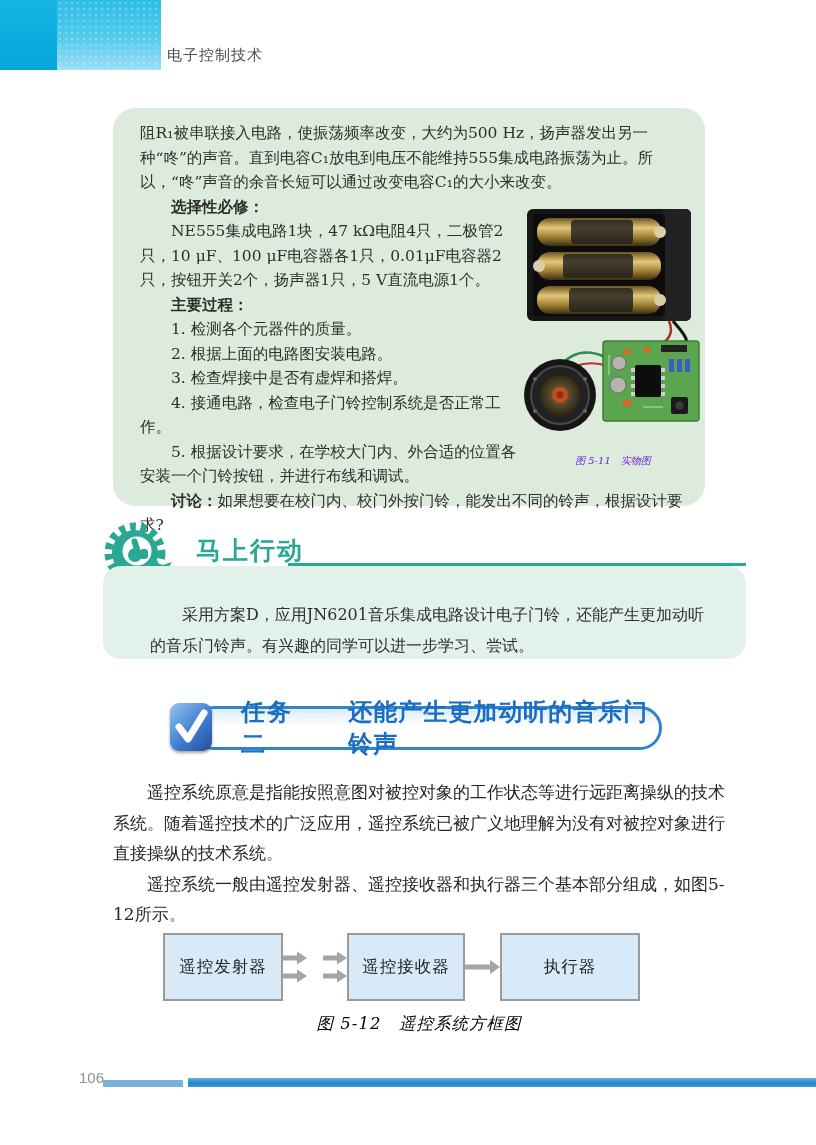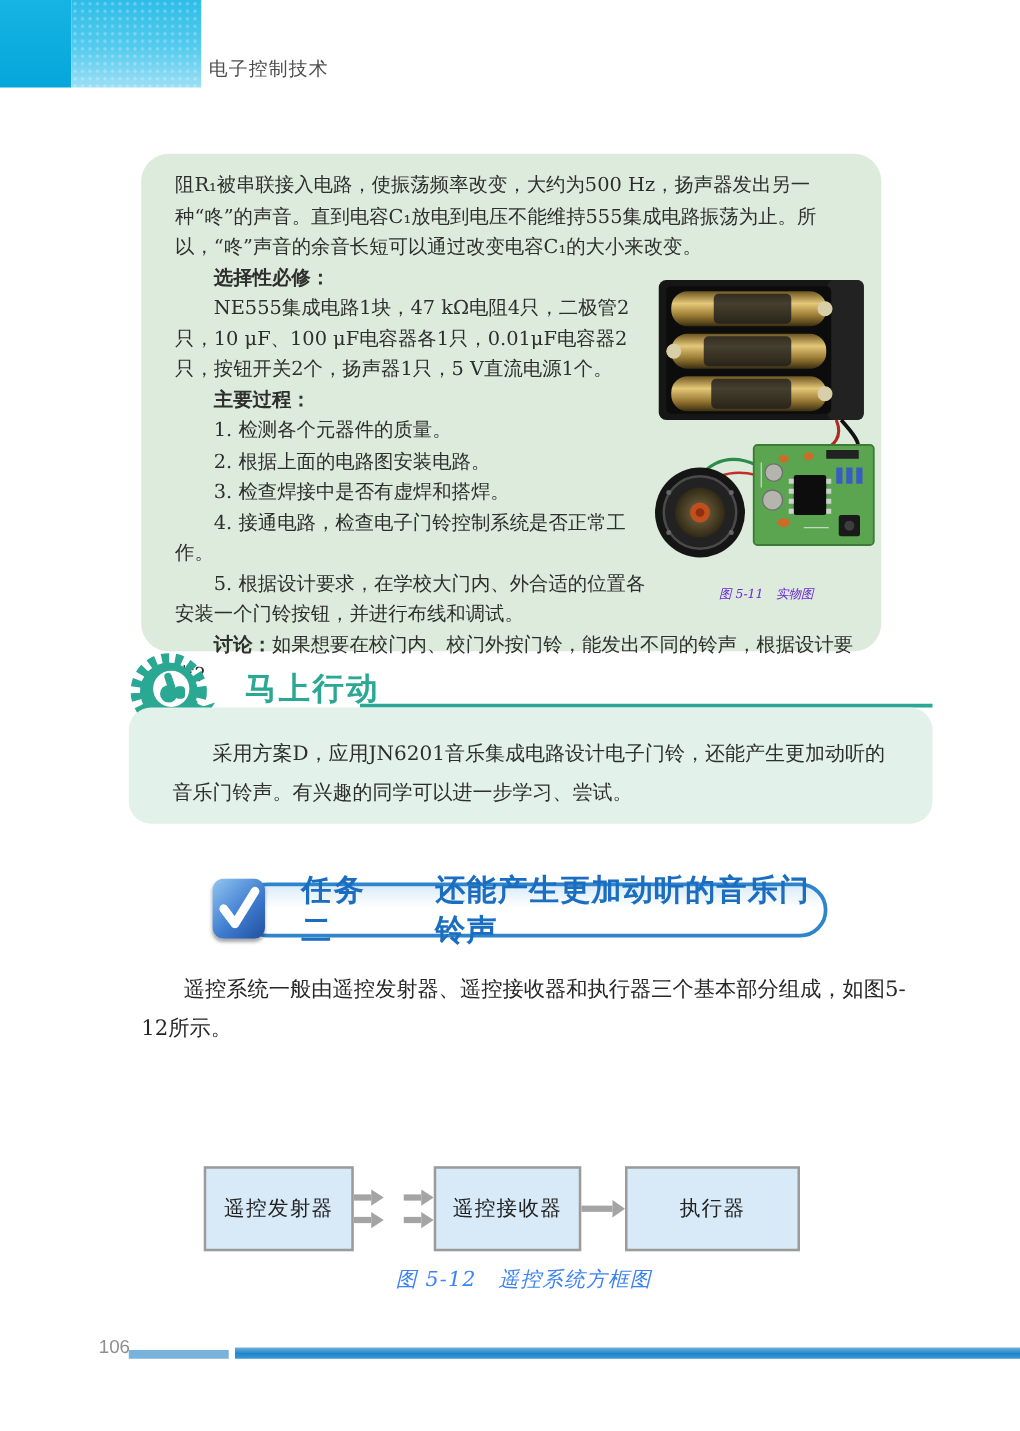--- a/index.html
+++ b/index.html
@@ -16,38 +16,38 @@
            background-image:radial-gradient(circle,rgba(255,255,255,.28) 1px,transparent 1.6px);
            background-size:6px 6px;}
   .hdr-book{position:absolute;right:7px;top:34px;color:#fff;font-weight:bold;font-size:16px;
             font-family:"Liberation Sans",sans-serif;white-space:nowrap;}
   .hdr-sub{position:absolute;right:5px;top:54px;color:#fff;font-size:11.5px;
            font-family:"Liberation Sans",sans-serif;white-space:nowrap;}
   .hdr-course{position:absolute;left:167px;top:46px;color:#4c4c4c;font-size:15px;
               font-family:"Liberation Sans",sans-serif;letter-spacing:1px;white-space:nowrap;}
 
   
-  .green-panel{position:absolute;left:113px;top:123px;width:592px;height:398px;
+  .green-panel{position:absolute;left:113px;top:108px;width:592px;height:398px;
                background:#dcebdb;border-radius:22px;box-sizing:border-box;
                padding:13px 0 0 27px;font-size:15.5px;line-height:24.5px;color:#2e2e2e;}
   .green-panel p{margin:0;}
   .gp-indent{text-indent:2em;}
   .gp-bold{font-weight:bold;}
   .fig11{float:right;width:180px;margin:12px 2px 0 5px;text-align:center;}
   .fig11 .caption{margin-top:5px;font-size:10px;color:#6d28d9;font-style:italic;}
 
   
   .action-icon{position:absolute;left:100px;top:516px;width:86px;height:86px;}
   .action-title{position:absolute;left:196px;top:534px;font-size:25px;font-weight:bold;
                 color:#2ba893;font-family:"Liberation Sans",sans-serif;letter-spacing:2px;}
   .action-line{position:absolute;left:288px;top:563px;width:458px;height:3px;background:#2ba893;}
   .action-panel{position:absolute;left:103px;top:566px;width:643px;height:93px;
                 background:#e2f1ea;border-radius:18px;box-sizing:border-box;
                 padding:21px 30px 0 35px;font-size:16px;line-height:31px;color:#2e2e2e;}
-  .action-panel p{margin:0;text-indent:2em;}
+  .action-panel p{margin:12px;text-indent:2em;}
 
   
   .task-pill{position:absolute;left:192px;top:706px;width:470px;height:44px;box-sizing:border-box;
              border:3px solid #2f85cc;border-radius:25px;
              background:linear-gradient(180deg,#dcecf9 0%,#ffffff 45%);
              display:flex;align-items:center;padding-left:46px;gap:12px;}
   .task-pill .lbl{color:#1b6dc0;font-weight:bold;font-size:24px;
                   font-family:"Liberation Sans",sans-serif;margin-right:26px;letter-spacing:2px;}
   .task-pill .ttl{color:#1b6dc0;font-weight:bold;font-size:24px;
                   font-family:"Liberation Sans",sans-serif;letter-spacing:1px;}
@@ -62,21 +62,21 @@
 
   
   .diagram{position:absolute;left:163px;top:933px;height:68px;display:flex;align-items:stretch;}
   .dbox{height:68px;background:#d8eaf8;border:2px solid #9b9b9b;box-sizing:border-box;
         display:flex;align-items:center;justify-content:center;
         font-size:16.5px;color:#222;letter-spacing:1px;}
   .dbox.b1{width:120px;}
   .dbox.b2{width:118px;}
   .dbox.b3{width:140px;}
   .fig12-caption{position:absolute;left:113px;top:1013px;width:612px;text-align:center;
-                 font-size:16.5px;font-style:italic;color:#3b82f6;letter-spacing:1px;}
+                 font-size:16.5px;font-style:italic;color:#000000;letter-spacing:1px;}
 
   
   .page-num{position:absolute;left:79px;top:1069px;font-size:15px;color:#8f8f8f;
             font-family:"Liberation Sans",sans-serif;}
   .bar-light{position:absolute;left:103px;top:1080px;width:80px;height:7px;background:#79b3dc;}
   .bar-dark{position:absolute;left:188px;top:1078px;width:628px;height:9px;
             background:linear-gradient(180deg,#6fb1dd 0%,#1f86cb 55%,#3d97d4 100%);}
 </style>
 </head>
 <body>
@@ -208,20 +208,21 @@
     <span class="lbl">任务二</span>
     <span class="ttl">还能产生更加动听的音乐门铃声</span>
   </div>
   <div class="task-check">
     <svg width="42" height="48" viewBox="0 0 42 48">
       <path d="M9,24 L18,36 L34,10" fill="none" stroke="#ffffff" stroke-width="7" stroke-linecap="round" stroke-linejoin="round"></path>
     </svg>
   </div>
 
   <div class="main-text">
+    <p>遥控系统原意是指能按照意图对被控对象的工作状态等进行远距离操纵的技术系统。随着遥控技术的广泛应用，遥控系统已被广义地理解为没有对被控对象进行直接操纵的技术系统。</p>
     <p>遥控系统一般由遥控发射器、遥控接收器和执行器三个基本部分组成，如图5-12所示。</p>
   </div>
 
   <div class="diagram">
     <div class="dbox b1">遥控发射器</div>
     <svg width="64" height="68" viewBox="0 0 64 68">
       <g fill="#a4a4a4">
         <rect x="0" y="22.5" width="14" height="5"></rect>
           <polygon points="14,18.5 24,25 14,31.5"></polygon>
         <rect x="40" y="22.5" width="14" height="5"></rect>

